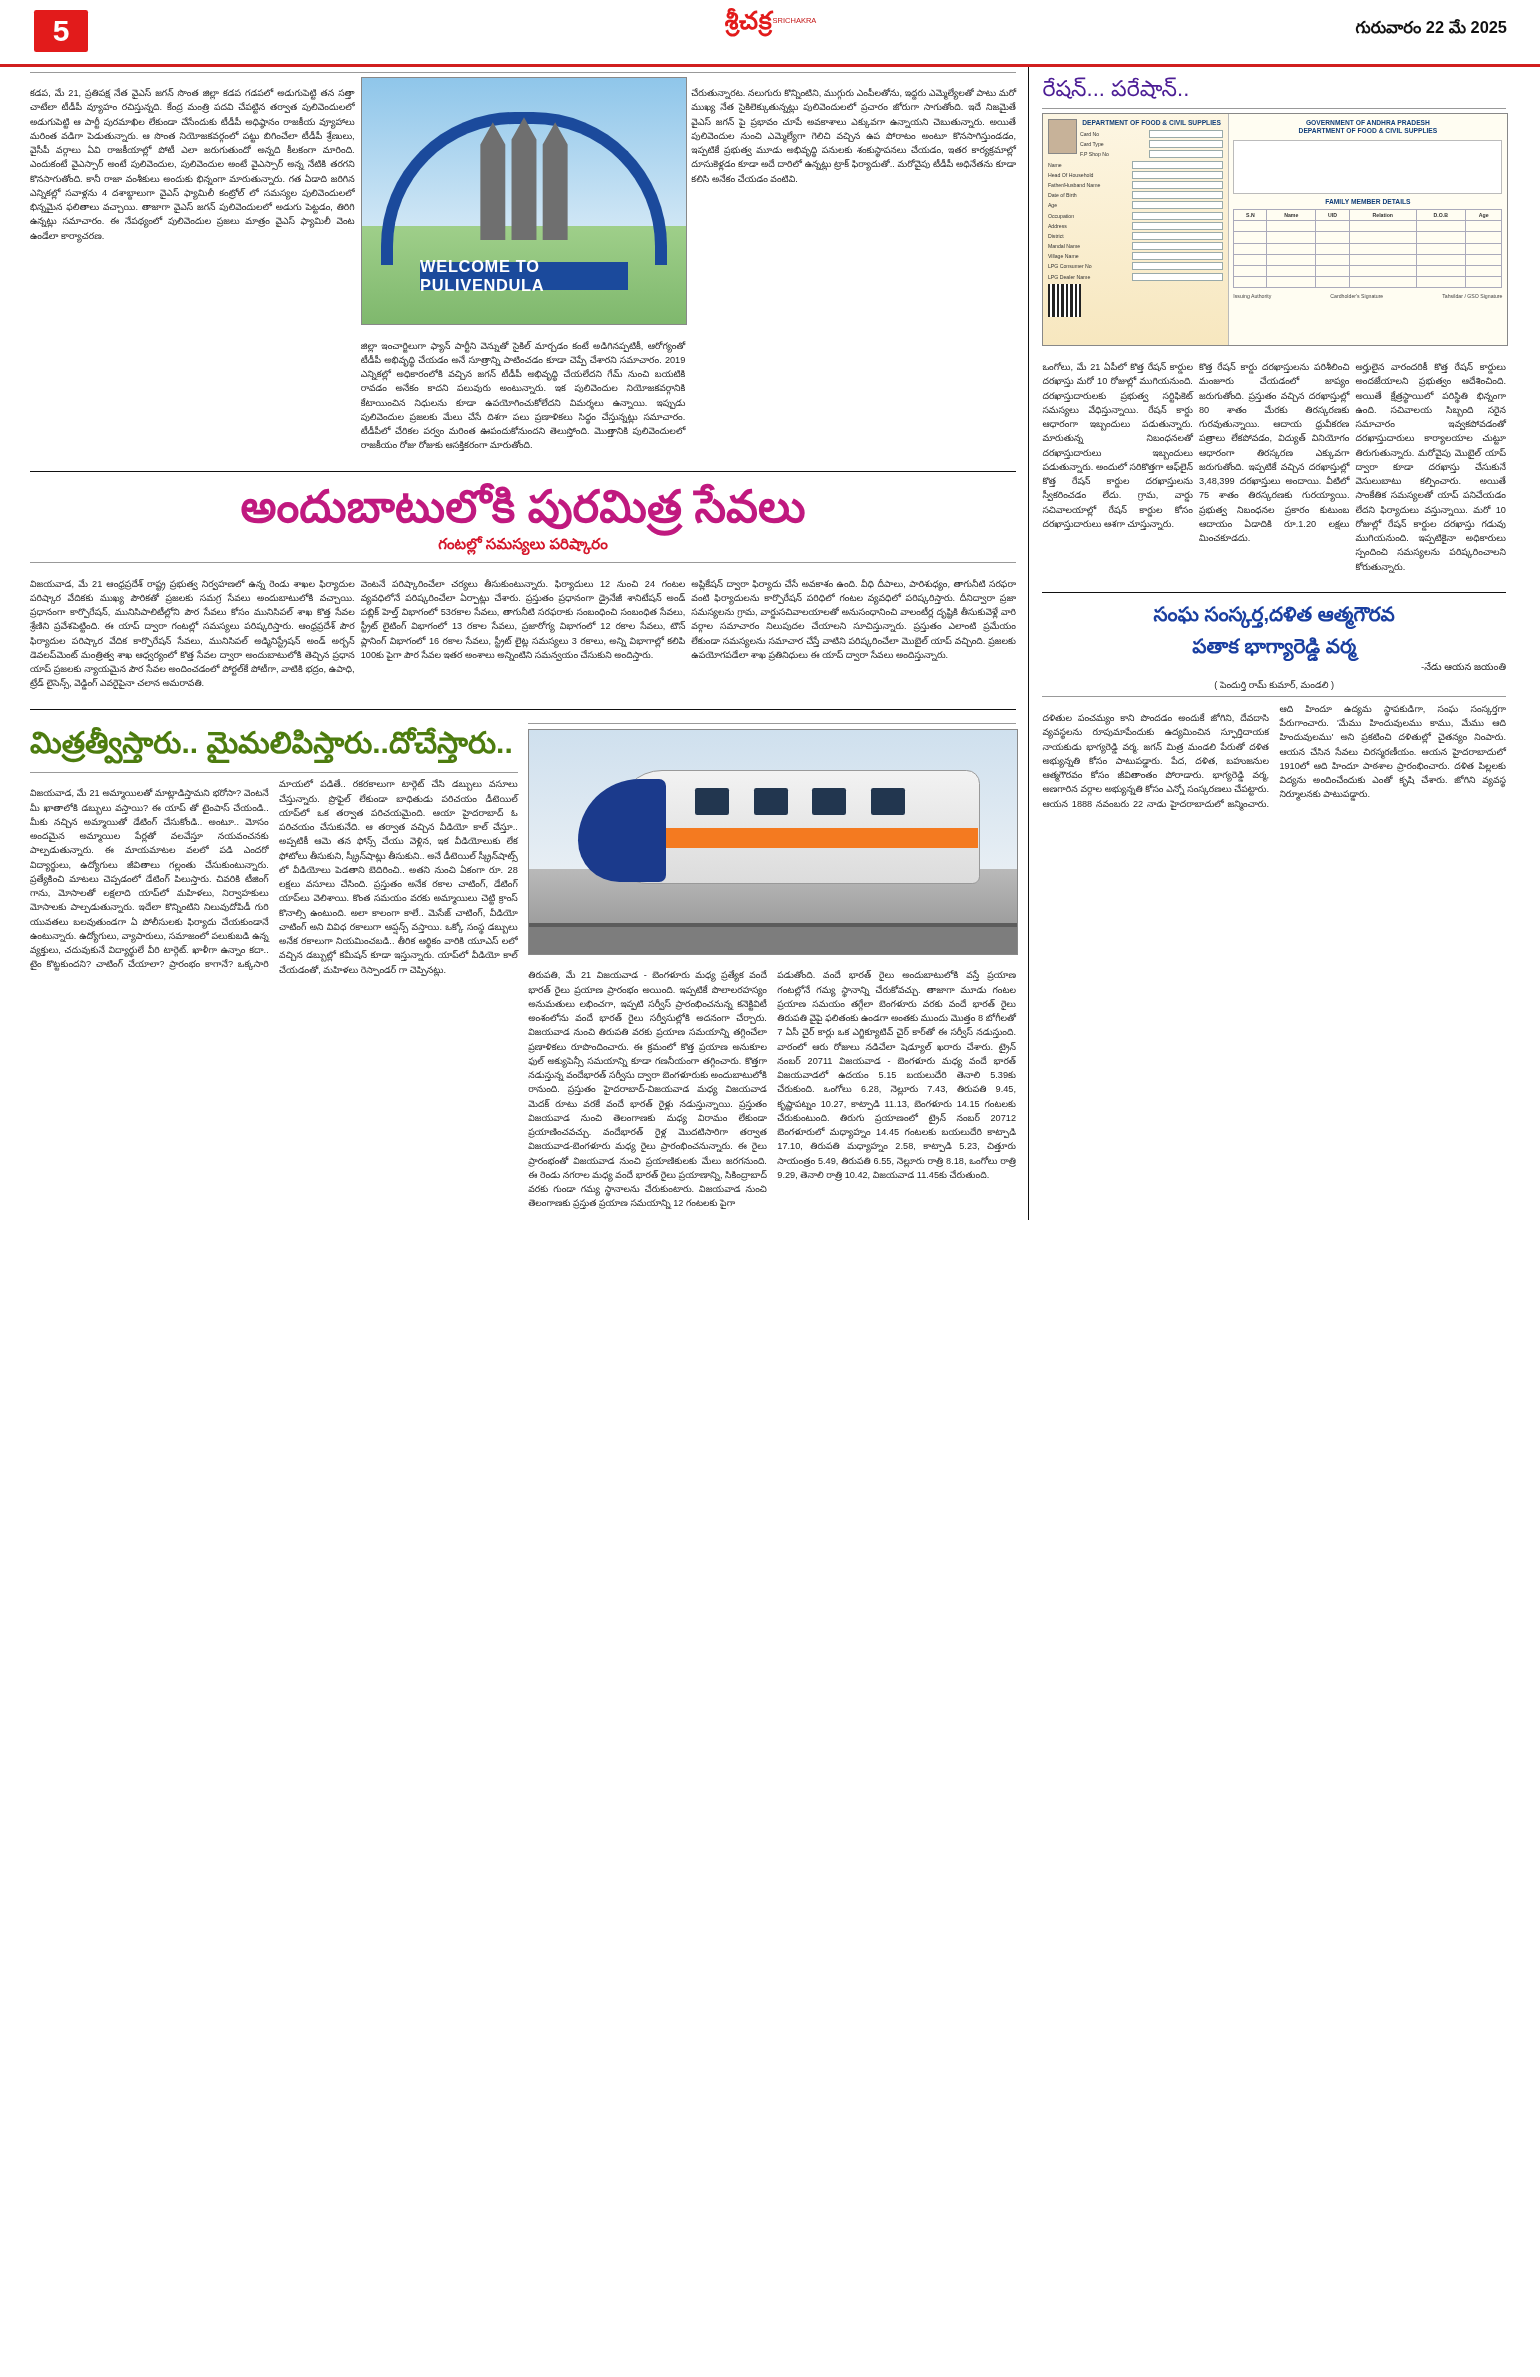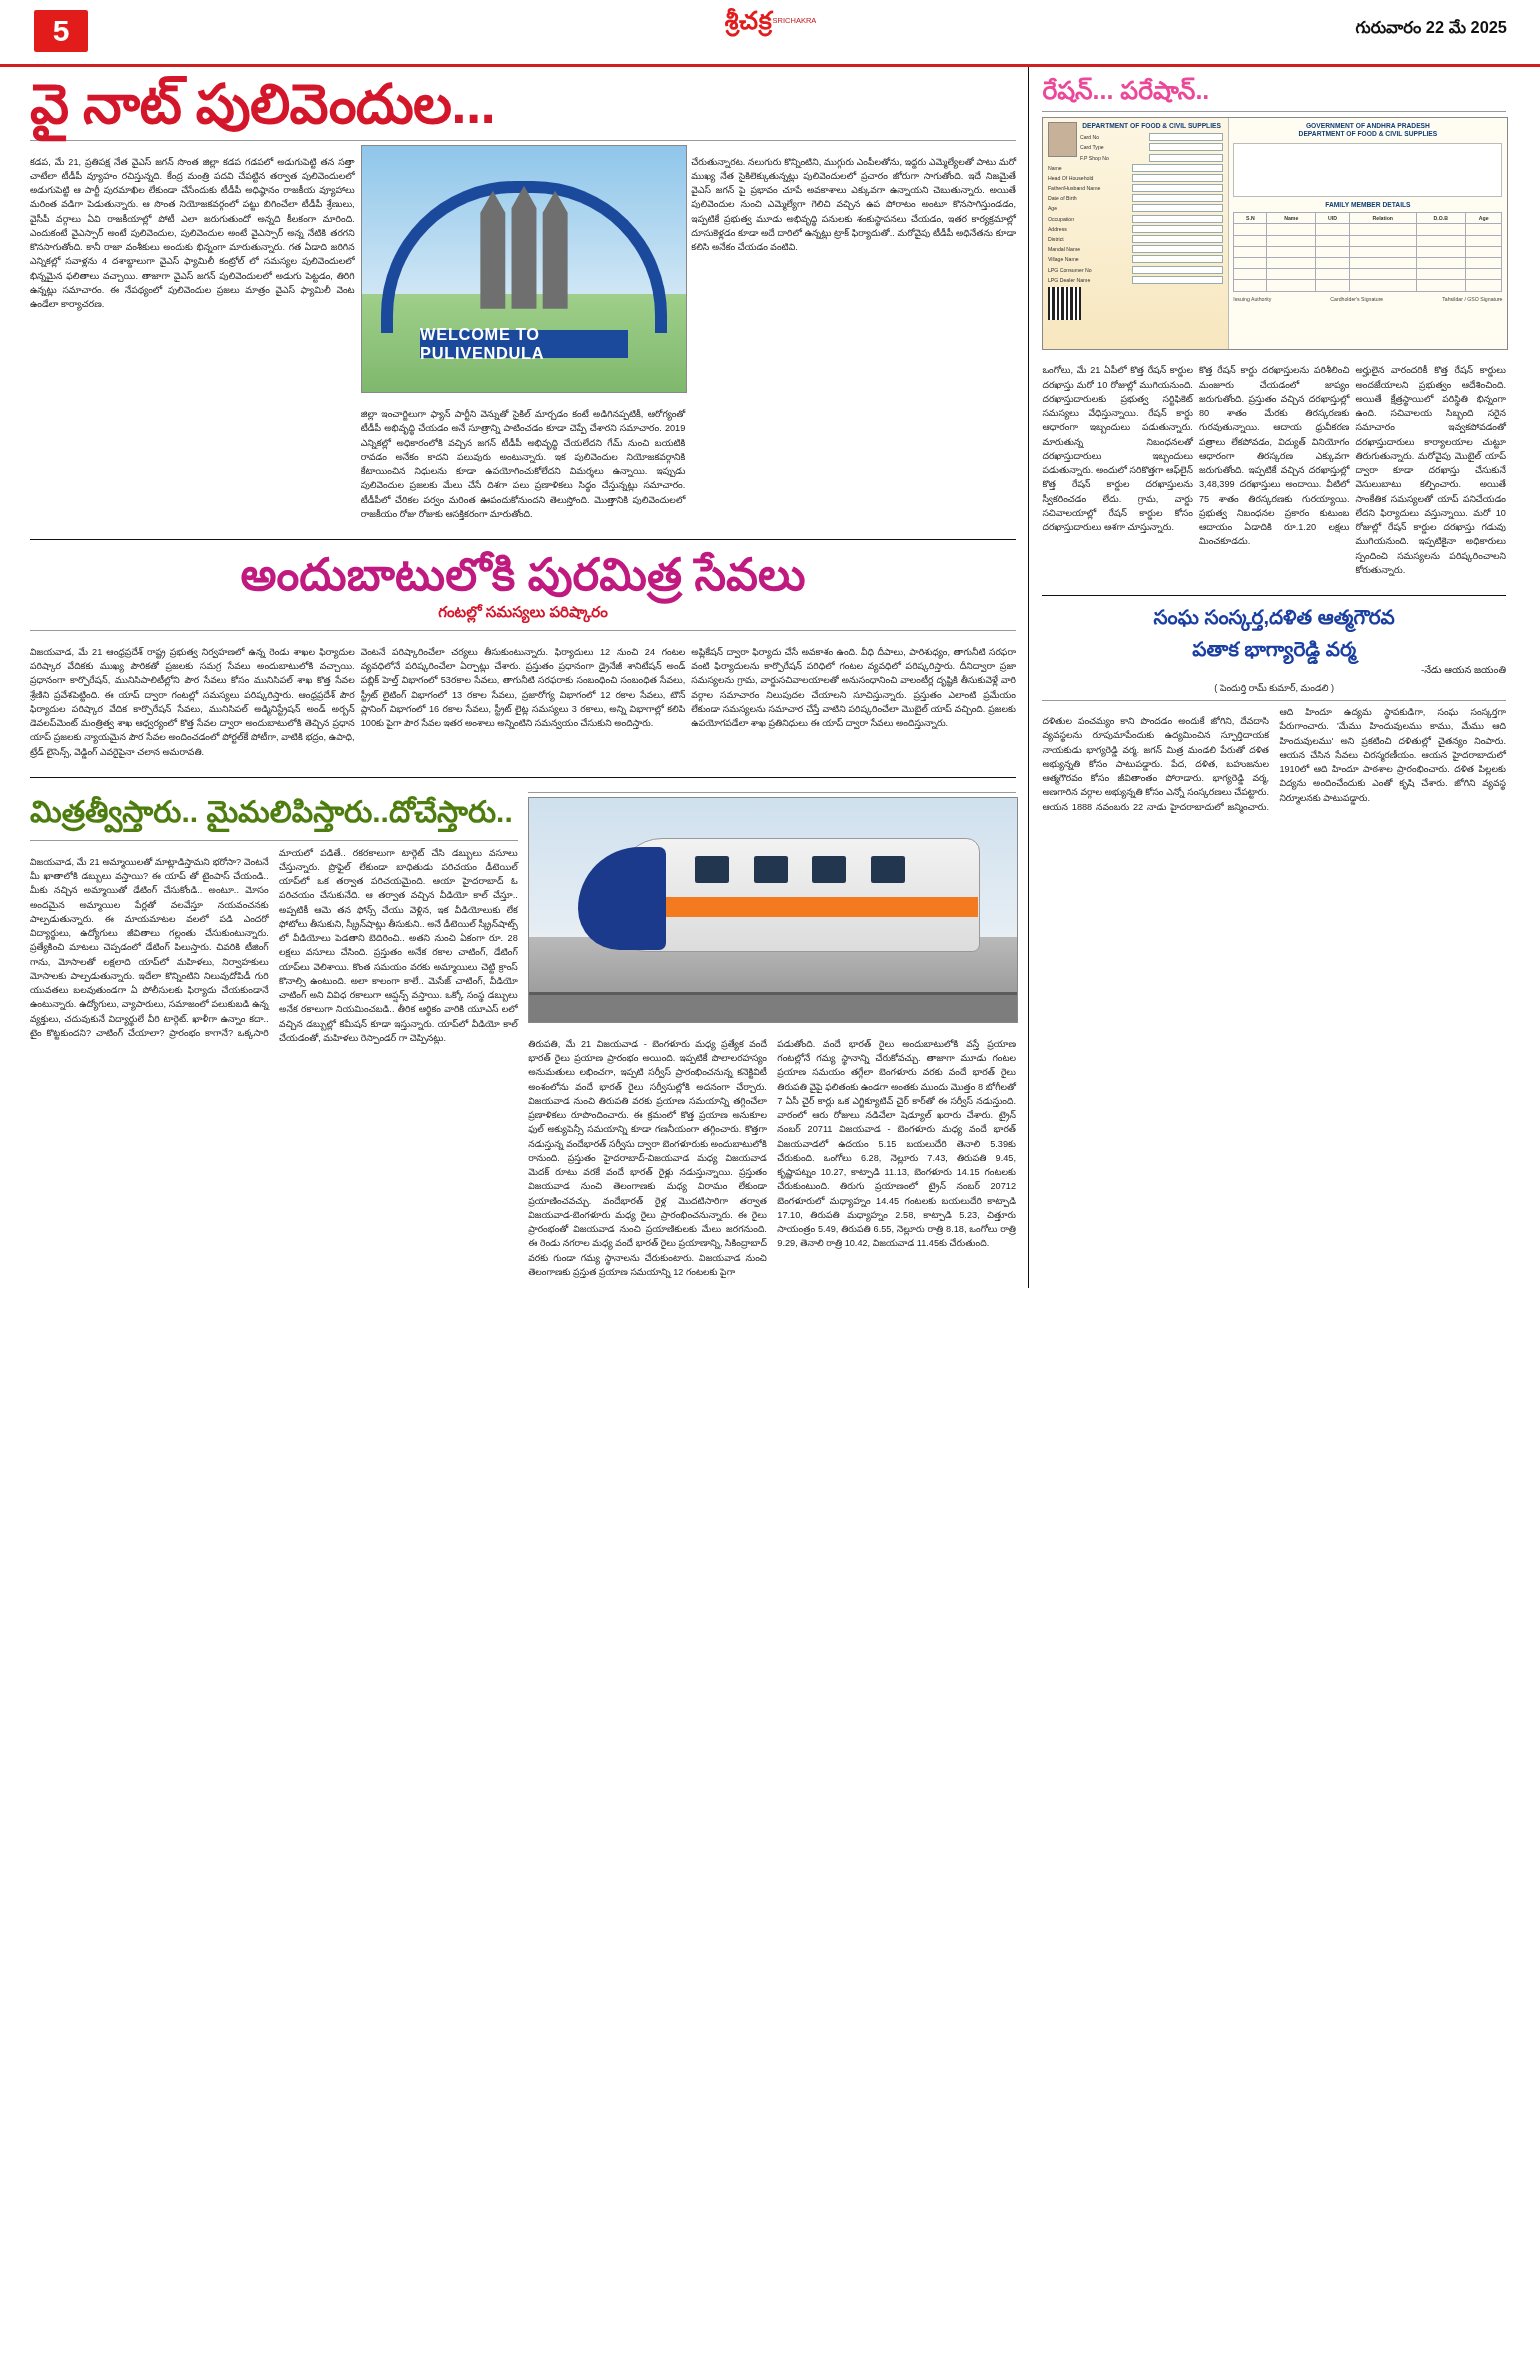--- a/index.html
+++ b/index.html
@@ -9,21 +9,21 @@
   .pagenum{position:absolute;left:34px;top:10.4px;width:54px;height:42px;background:#e21b1b;color:#fff;font-size:30px;font-weight:bold;display:flex;align-items:center;justify-content:center;border-radius:2.2px;}
   .logo-wrap{position:absolute;left:50%;top:7.5px;transform:translateX(-50%);display:flex;align-items:center;}
   .logo-main{font-size:25px;font-weight:bold;color:#e21b1b;letter-spacing:0.7px;line-height:1;}
   .logo-sub{font-size:7.5px;color:#c31414;margin-top:1.5px;}
   .dateline{position:absolute;right:34px;top:18px;font-size:16.4px;font-weight:bold;color:#111;}
   .content{position:relative;padding:0 30px 0 30px;box-sizing:border-box;}
   .mainzone{display:flex;gap:0;}
   .leftzone{width:999px;padding-right:12px;box-sizing:border-box;border-right:1.5px solid #111;}
   .rightzone{width:477px;padding-left:13.4px;box-sizing:border-box;}
   .headline1{font-size:55px;font-weight:bold;color:#d4162a;letter-spacing:-0.7px;line-height:1;margin:10.4px 0 7.5px 0;font-family:"Liberation Sans",sans-serif;}
-  .headline-right{font-size:25px;font-weight:bold;color:#ec4899;line-height:1.05;margin:10.4px 0 7.5px 0;}
+  .headline-right{font-size:22px;font-weight:normal;color:#4c1d95;line-height:1.05;margin:10.4px 0 7.5px 0;}
   .hr-thin{border:0;border-top:0.7px solid #999;margin:4.5px 0;}
   .cols3{display:flex;gap:6px;}
   .cols2{display:flex;gap:10.4px;}
   .col{flex:1;}
   .body-te{font-size:9.2px;line-height:1.55;text-align:justify;color:#1a1a1a;hyphens:auto;}
   .headline2{font-size:45px;font-weight:bold;color:#c0197f;text-align:center;line-height:1;margin:12px 0 6px 0;}
   .subhead-c{font-size:15px;font-weight:bold;color:#d4162a;text-align:center;margin:4.5px 0 6px 0;}
   .headline3{font-size:30px;font-weight:bold;color:#4d7c0f;margin:7.5px 0 4.5px 0;}
   .headline4{font-size:22.4px;font-weight:bold;color:#c0197f;margin:7.5px 0 4.5px 0;}
   .headline5{font-size:20px;font-weight:bold;color:#1a3fa0;text-align:center;line-height:1.2;margin:7.5px 0 3px 0;}
@@ -68,21 +68,20 @@
       <div class="logo-sub">SRICHAKRA</div>
     </div>
     <div class="dateline">గురువారం  22 మే 2025</div>
   </div>
 
   <div class="content">
     <div class="mainzone">
 
       <div class="leftzone">
 
-        <h1 class="headline1">వై నాట్ పులివెందుల...</h1>
         <hr class="hr-thin">
 
         <div class="cols3">
           <div class="col">
             <p class="body-te">కడప, మే 21, ప్రతిపక్ష నేత వైఎస్ జగన్ సొంత జిల్లా కడప గడపలో అడుగుపెట్టి తన సత్తా చాటేలా టీడీపీ వ్యూహం రచిస్తున్నది. కేంద్ర మంత్రి పదవి చేపట్టిన తర్వాత పులివెందులలో అడుగుపెట్టి ఆ పార్టీ పురమాఖిల లేకుండా చేసేందుకు టీడీపీ అధిష్ఠానం రాజకీయ వ్యూహాలు మరింత వడిగా పెడుతున్నారు. ఆ సొంత నియోజకవర్గంలో పట్టు బిగించేలా టీడీపీ శ్రేణులు, వైసీపీ వర్గాలు ఏవి రాజకీయాల్లో పోటీ ఎలా జరుగుతుందో అన్నది కీలకంగా మారింది. ఎందుకంటే వైఎస్సార్ అంటే పులివెందుల, పులివెందుల అంటే వైఎస్సార్ అన్న నేటికి తరగని కొనసాగుతోంది. కానీ రాజా వంశీకులు అందుకు భిన్నంగా మారుతున్నారు. గత ఏడాది జరిగిన ఎన్నికల్లో సవాళ్లను 4 దశాబ్దాలుగా వైఎస్ ఫ్యామిలీ కంట్రోల్ లో సమస్యల పులివెందులలో భిన్నమైన ఫలితాలు వచ్చాయి. తాజాగా వైఎస్ జగన్ పులివెందులలో అడుగు పెట్టడం, తిరిగి ఉన్నట్లు సమాచారం. ఈ నేపథ్యంలో పులివెందుల ప్రజలు మాత్రం వైఎస్ ఫ్యామిలీ వెంట ఉండేలా కార్యాచరణ.</p>
           </div>
           <div class="col">
             <div class="art-pulivendula">
               <div class="art-arch"></div>
               <div class="art-statues"></div>

